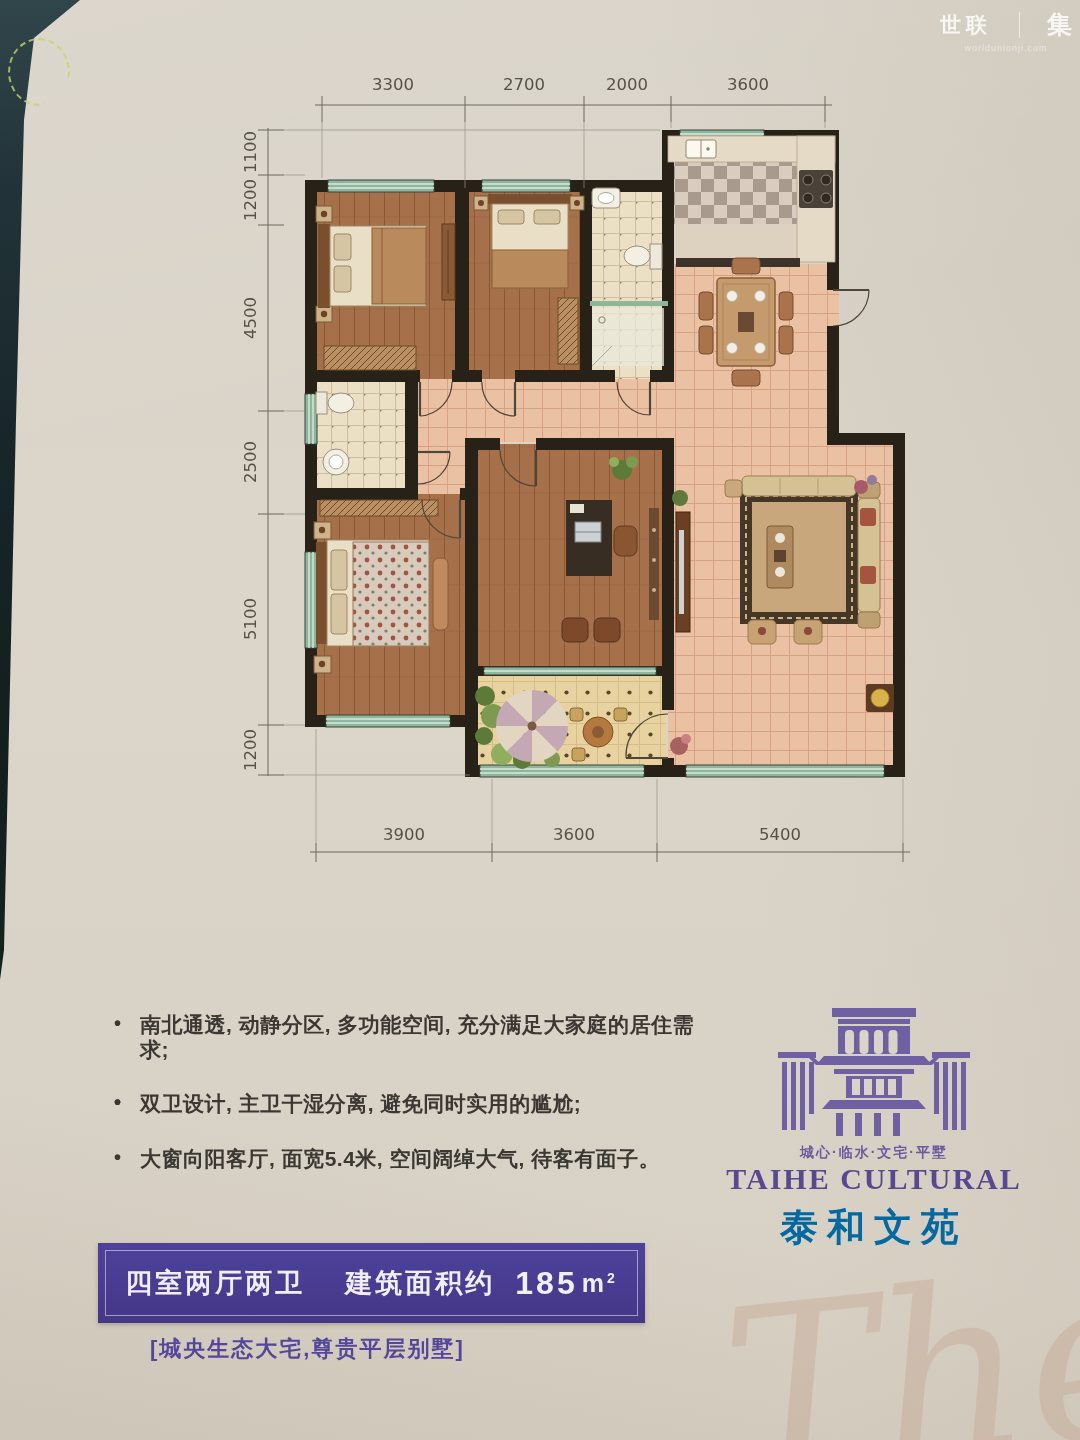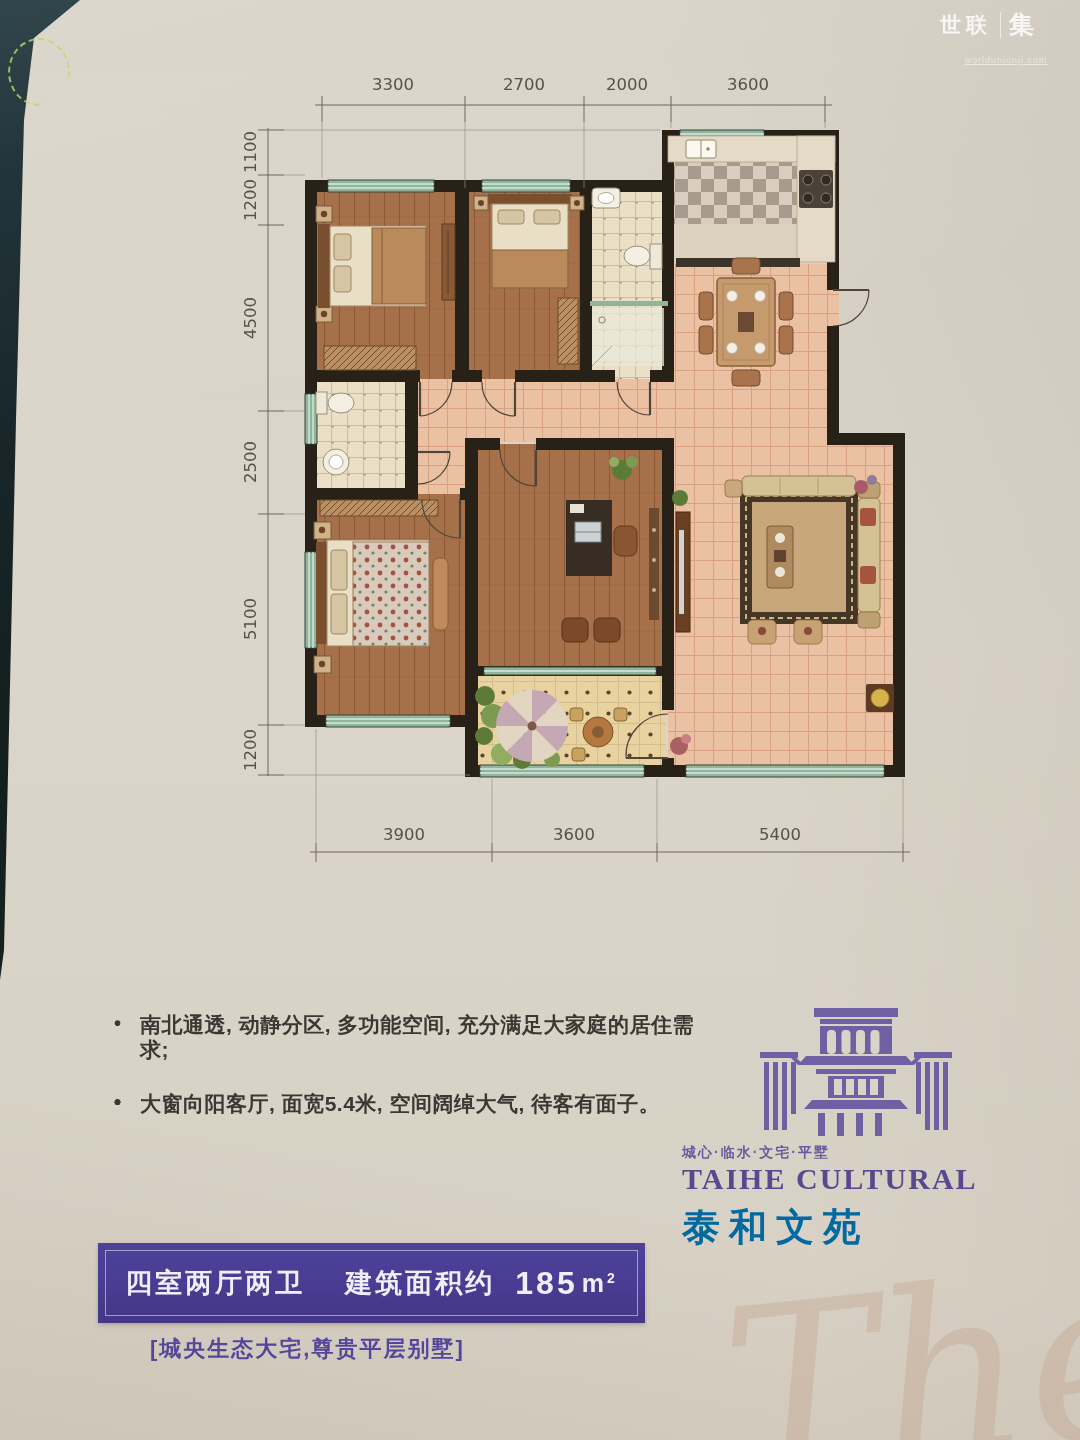--- a/index.html
+++ b/index.html
@@ -29,37 +29,37 @@
     position:absolute; left:8px; top:38px; width:62px; height:68px;
     border:2px dashed #c3d765; border-radius:50%;
     opacity:.8;
     clip-path:polygon(0 0, 100% 0, 100% 55%, 55% 100%, 0 100%);
   }
   
   .corner-mark {
     position:absolute; left:940px; top:8px; width:132px;
     color:rgba(255,255,255,0.82); text-align:center;
   }
-  .corner-mark .row { display:flex; align-items:center; justify-content:flex-start; gap:8px; }
+  .corner-mark .row { display:flex; align-items:center; justify-content:space-between; gap:8px; }
   .corner-mark .b1 { font-size:21px; font-weight:700; letter-spacing:5px; }
   .corner-mark .sep { width:1px; height:26px; background:rgba(255,255,255,0.6); }
   .corner-mark .b2 { font-size:25px; font-weight:700; }
-  .corner-mark .url { font-size:9px; letter-spacing:1px; color:rgba(255,255,255,0.5); margin-top:14px;text-decoration:underline; }
+  .corner-mark .url { font-size:9px; letter-spacing:1px; color:rgba(255,255,255,0.5); margin-top:2px; }
   
   .plan-wrap { position:absolute; left:220px; top:10px; width:740px; height:870px; }
   
   .features { position:absolute; left:112px; top:1012px; width:600px; list-style:none; }
   .features li {
     position:relative; padding-left:28px; margin-bottom:29px;
     font-size:21px; font-weight:600; color:#3b3733; letter-spacing:0.5px;
     line-height:1.2;
   }
   .features .blt { position:absolute; left:2px; top:-1px; font-size:20px; color:#3b3733; }
   
-  .logo-block { position:absolute; left:682px; top:1006px; width:348px; }
+  .logo-block { position:absolute; left:700px; top:1006px; width:348px; text-align:center; }
   .logo-building { display:block; margin:0 auto; }
   .logo-tagline { margin-top:8px; font-size:14px; letter-spacing:2px; color:#6a5a9e; font-weight:600; }
   .logo-en { margin-top:0; font-size:30px; letter-spacing:2px; color:#574890;
              font-family:"Liberation Serif", serif; font-weight:600; white-space:nowrap; }
   .logo-cn { margin-top:6px; font-size:38px; letter-spacing:9px; color:#0369a1;
              font-family:"Liberation Serif", serif; font-weight:700; }
   
   .banner {
     position:absolute; left:98px; top:1243px; width:547px; height:80px;
     background:linear-gradient(180deg,#4e419b 0%, #483b90 60%, #443786 100%);
@@ -444,20 +444,21 @@
 <ul class="features">
   <li>
     <span class="blt">•</span>
     <span>南北通透, 动静分区, 多功能空间, 充分满足大家庭的居住需求;</span>
   </li>
   <li>
     <span class="blt">•</span>
   </li>
   <li>
     <span class="blt">•</span>
+    <span>双卫设计, 主卫干湿分离, 避免同时实用的尴尬;</span>
   </li>
   <li>
     <span class="blt">•</span>
     <span>大窗向阳客厅, 面宽5.4米, 空间阔绰大气, 待客有面子。</span>
   </li>
 </ul>
 
 <div class="logo-block">
   <svg class="logo-building" width="200" height="130" viewBox="0 0 200 130">
     <g fill="#6f5fa3">

